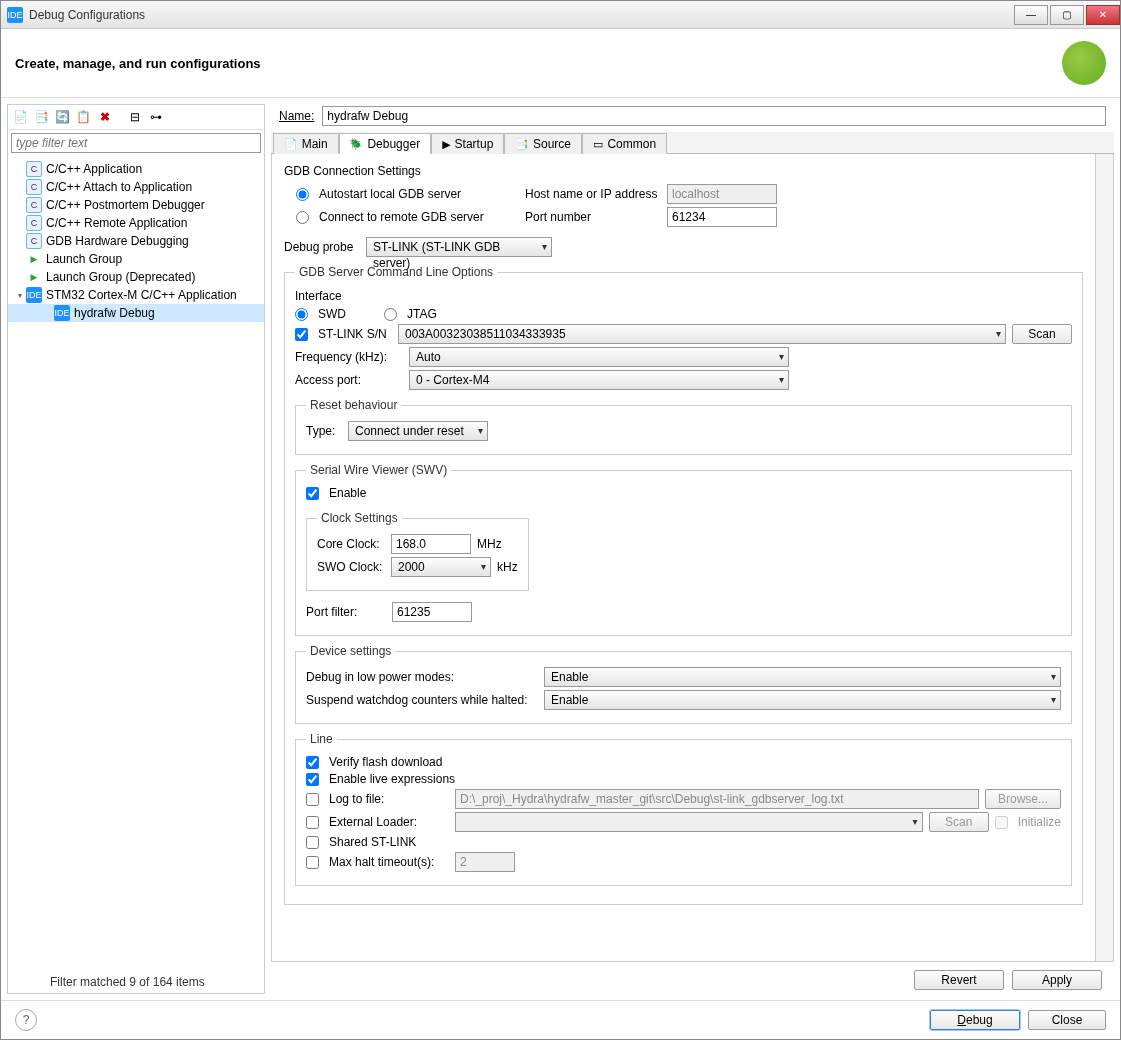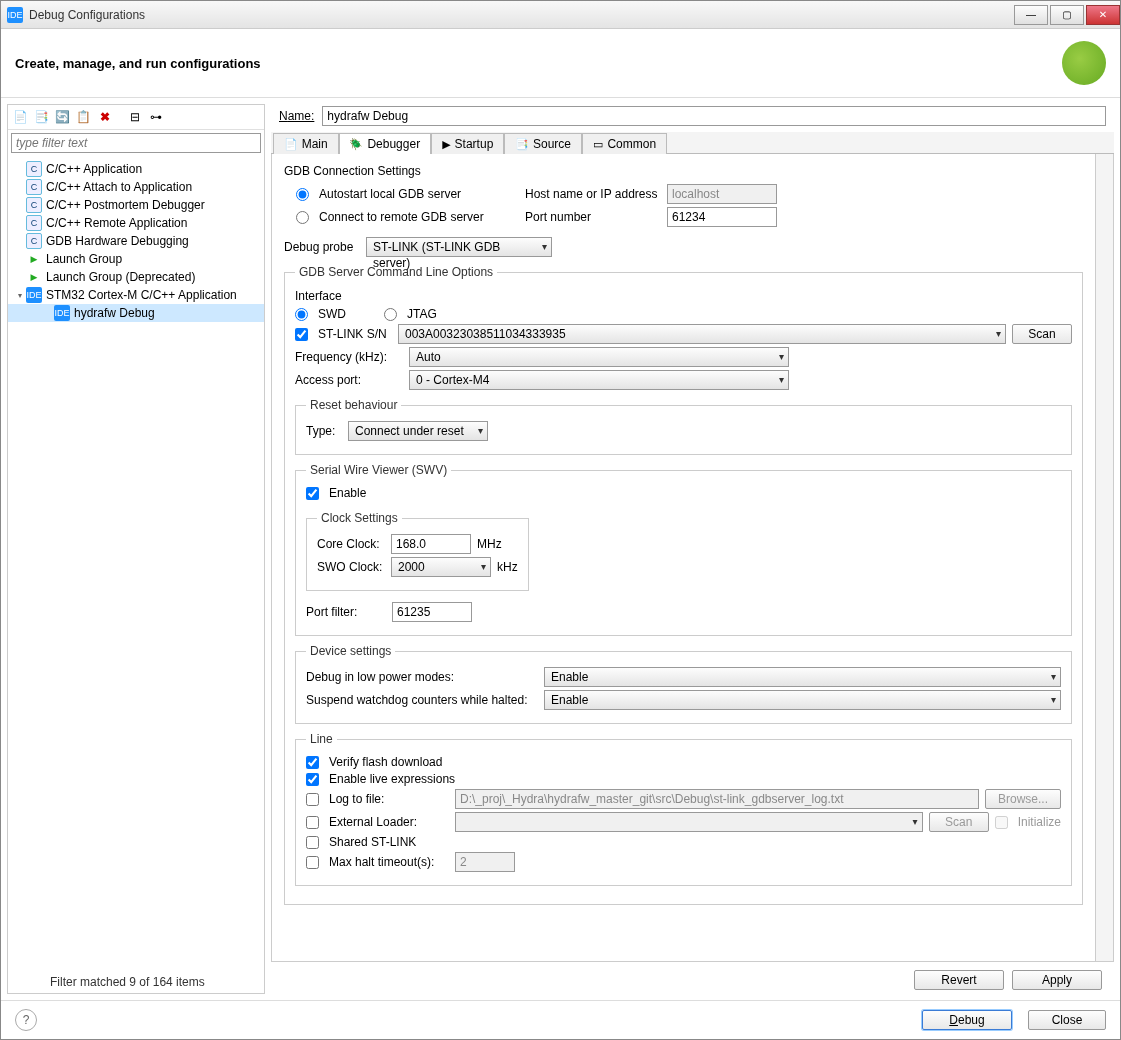--- a/index.html
+++ b/index.html
@@ -315,18 +315,18 @@
 
       <div class="bottom-btns">
         <button class="btn" style="width:90px">Revert</button>
         <button class="btn" style="width:90px">Apply</button>
       </div>
     </div>
   </div>
 
   <div class="dialog-btns">
     <div class="help">?</div>
-    <div style="display:flex; gap:16px">
+    <div style="display:flex; gap:8px">
       <button class="btn primary" style="width:90px"><span style="text-decoration:underline">D</span>ebug</button>
       <button class="btn" style="width:78px">Close</button>
     </div>
   </div>
 </div>
 
 </body></html>

